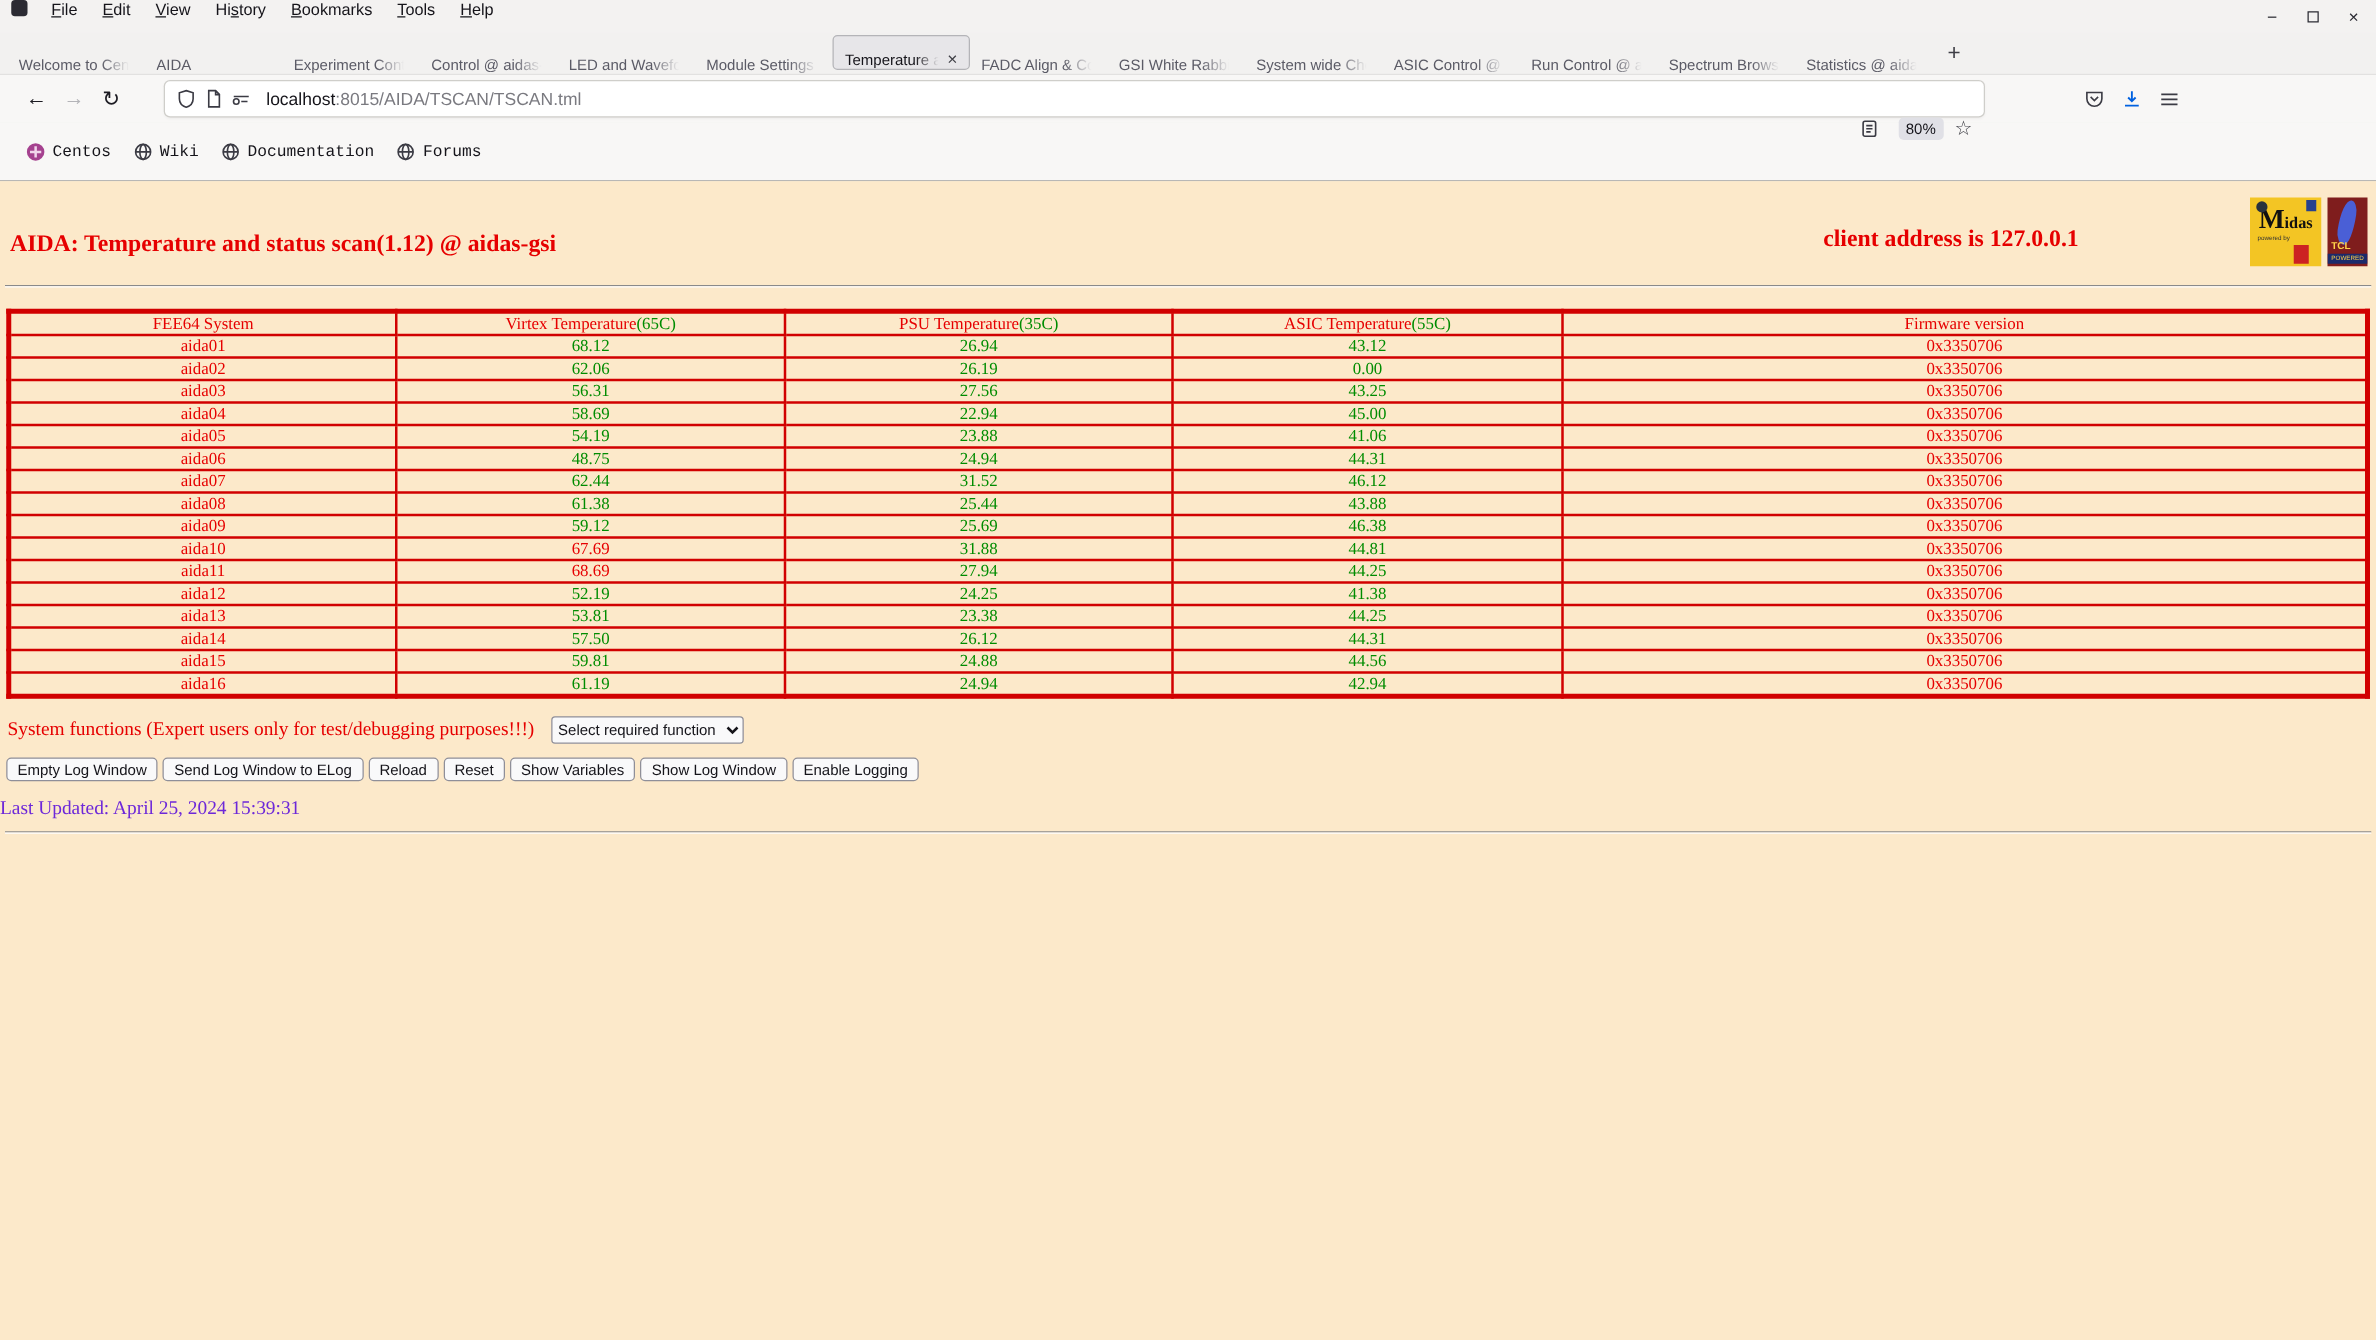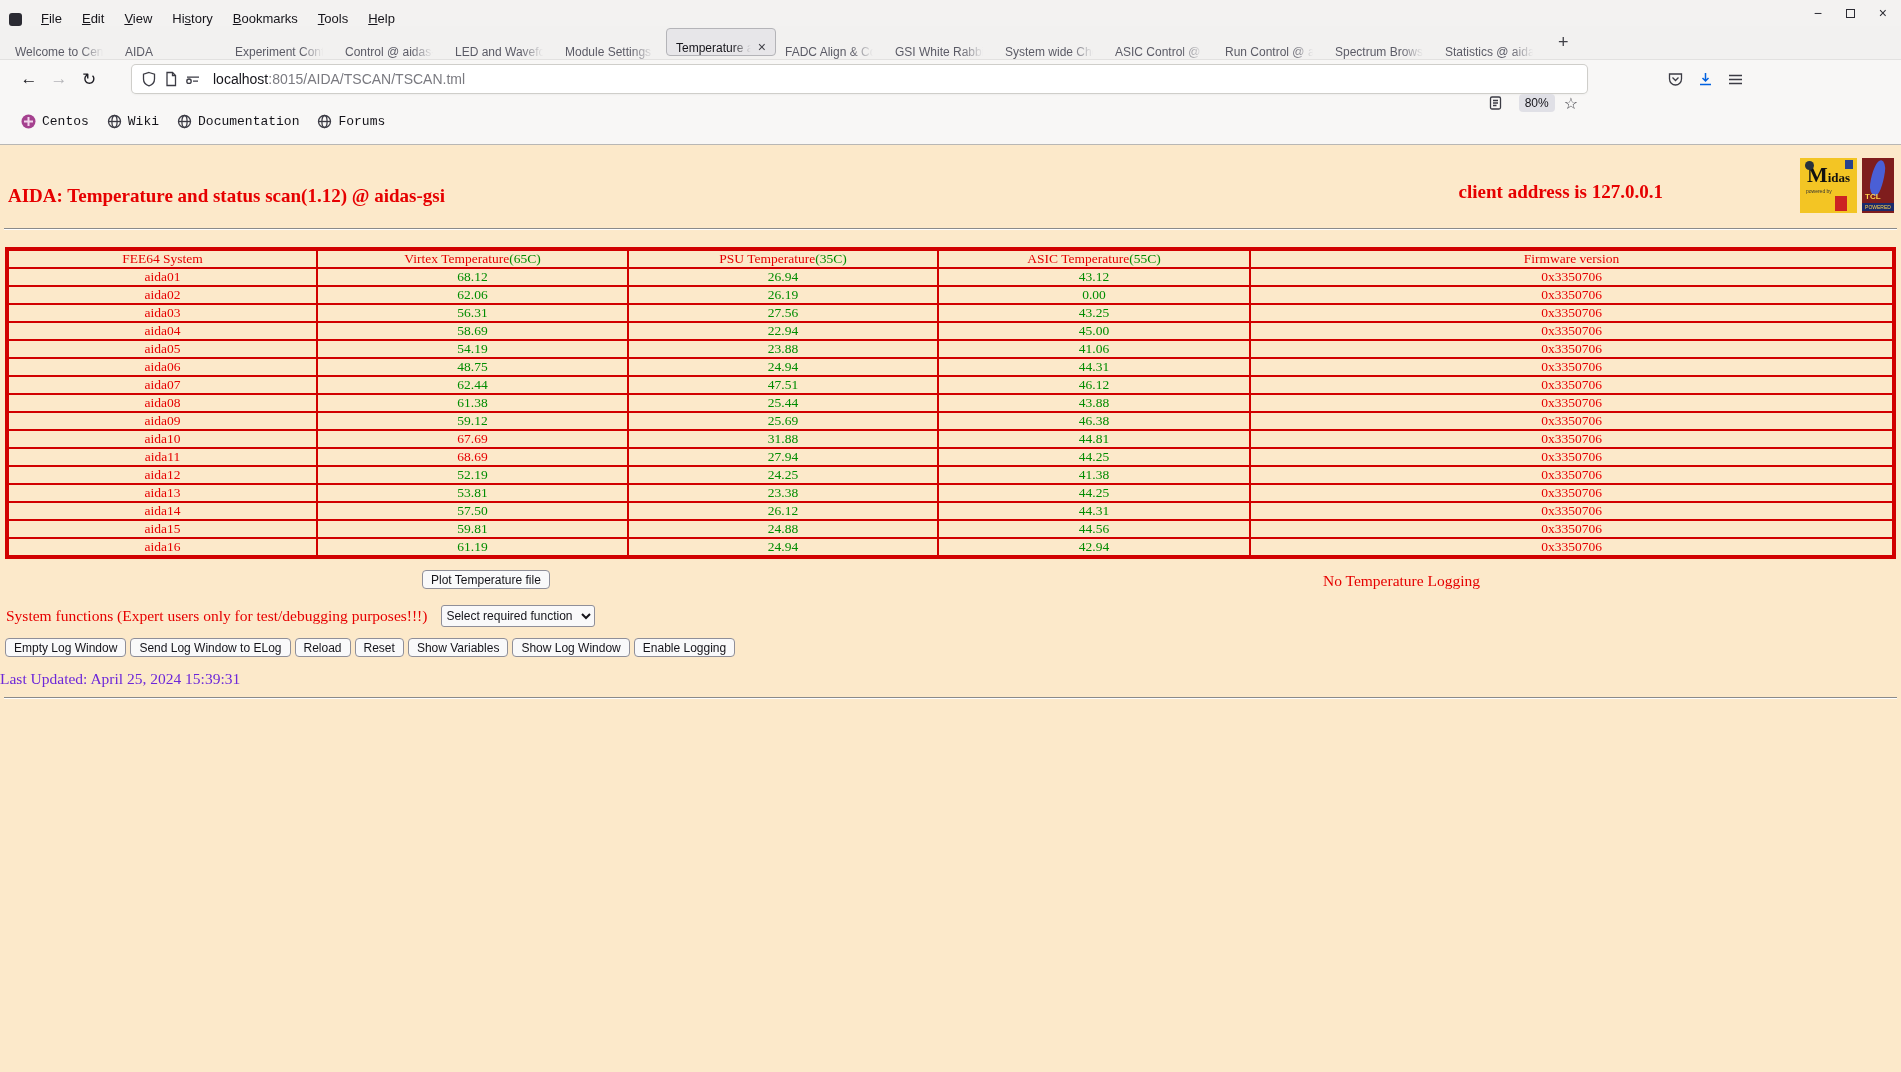--- a/index.html
+++ b/index.html
@@ -1,21 +1,21 @@
 <!DOCTYPE html>
 <html><head>
 <meta charset="utf-8">
 <style>
   * { margin:0; padding:0; box-sizing:border-box; }
   html,body { width:1901px; height:1072px; overflow:hidden;
     font-family:"Liberation Sans", sans-serif; background:#fce9ca; }
 
   
   .chrome { background:#f2f1f0; }
-  .menubar { height:26px; display:flex; align-items:flex-end; padding:0 6px; position:relative; background:#f3f2f1; }
+  .menubar { height:26px; display:flex; align-items:flex-start; padding:0 6px; position:relative; background:#f3f2f1; }
   .app-icon { width:13px; height:13px; background:#2b2b33; border-radius:3px; margin:0 9px 0 3px; flex:none; }
   .menus { display:flex; }
   .menu-item { font-size:13px; color:#15141a; padding:0 10px; cursor:default; }
   .menu-item u { text-decoration:underline; }
   .win-controls { position:absolute; right:14px; top:0; height:26px; display:flex; align-items:center; gap:24px; color:#2b2b33; }
   .win-glyph { font-size:14px; line-height:1; }
   .maxbox { width:9px; height:9px; border:1.5px solid #2b2b33; display:inline-block; }
 
   .tabbar { height:33px; display:flex; align-items:stretch; padding-left:6px; background:#f2f1f0; }
   .tabs-strip { display:flex; }
@@ -369,21 +369,21 @@
           <td class="c-red">aida06</td>
           <td class="c-green">48.75</td>
           <td class="c-green">24.94</td>
           <td class="c-green">44.31</td>
           <td class="c-red">0x3350706</td>
         </tr>
 
         <tr>
           <td class="c-red">aida07</td>
           <td class="c-green">62.44</td>
-          <td class="c-green">47.51</td>
+          <td class="c-green">31.52</td>
           <td class="c-green">46.12</td>
           <td class="c-red">0x3350706</td>
         </tr>
 
         <tr>
           <td class="c-red">aida08</td>
           <td class="c-green">61.38</td>
           <td class="c-green">25.44</td>
           <td class="c-green">43.88</td>
           <td class="c-red">0x3350706</td>
@@ -448,24 +448,20 @@
         <tr>
           <td class="c-red">aida16</td>
           <td class="c-green">61.19</td>
           <td class="c-green">24.94</td>
           <td class="c-green">42.94</td>
           <td class="c-red">0x3350706</td>
         </tr>
       </tbody>
   </table>
 
-  <div class="under-table">
-    <button class="ui-btn plot-btn">Plot Temperature file</button>
-    <span class="no-logging">No Temperature Logging</span>
-  </div>
 
   <div class="sysfunc-row">
     <span class="sysfunc-label">System functions (Expert users only for test/debugging purposes!!!)</span>
     <select class="sysfunc-select">
       <option>Select required function</option>
     </select>
   </div>
 
   <div class="logbtn-row">
 

